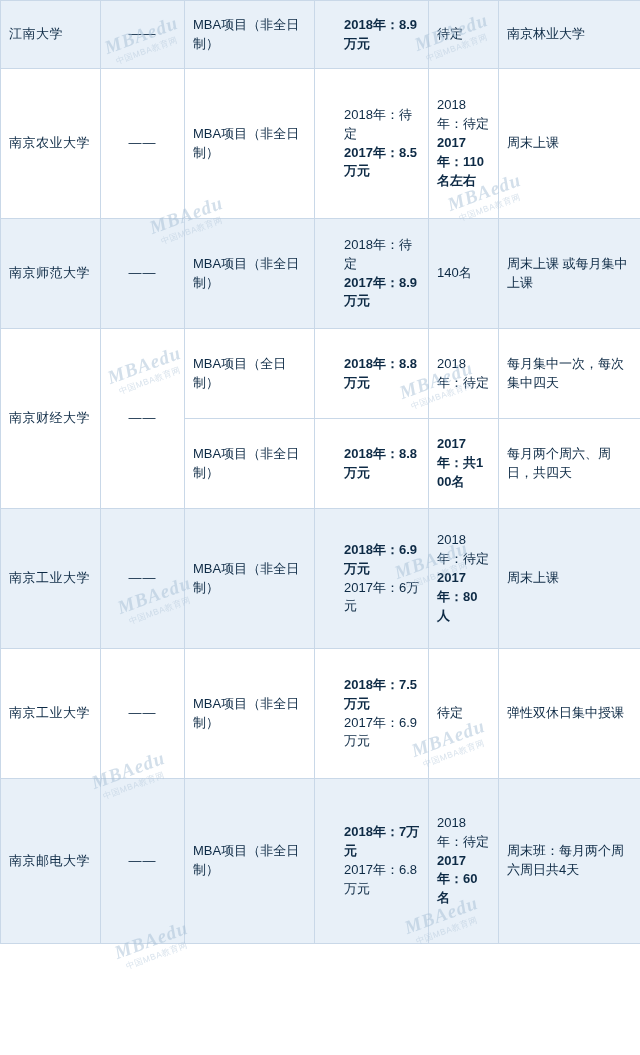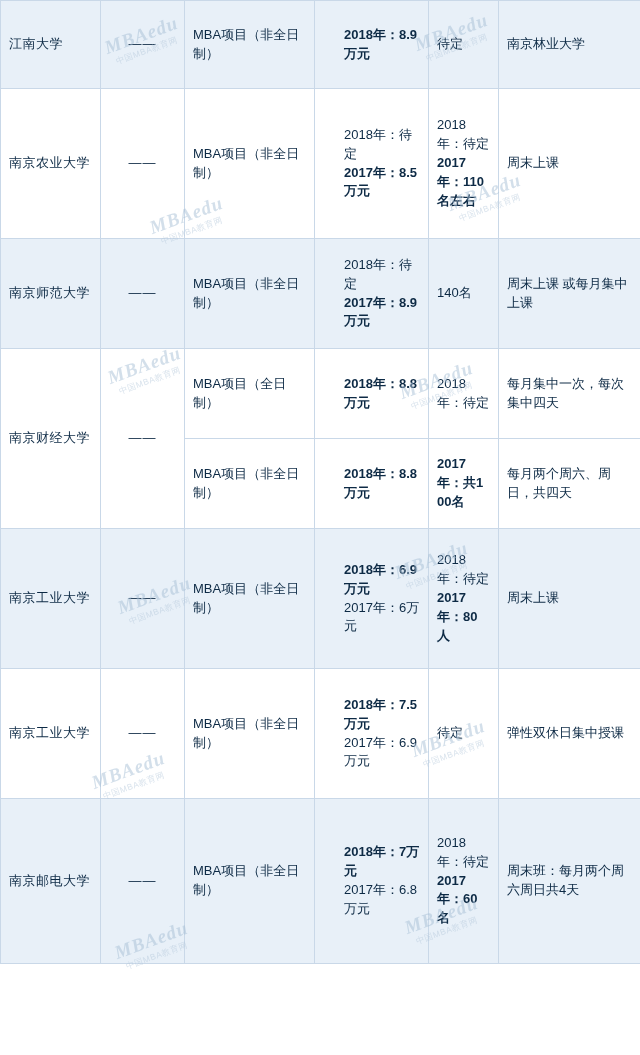--- a/index.html
+++ b/index.html
@@ -116,21 +116,21 @@
   <table class="mba-table">
     <colgroup>
       <col class="c-school">
         <col class="c-dash">
         <col class="c-prog">
       <col class="c-fee">
         <col class="c-quota">
         <col class="c-sched">
     </colgroup>
     <tbody id="tbody">
-        <tr class="band-blue" style="height: 88px;">
+        <tr class="band-blue" style="height: 68px;">
           <td class="school" rowspan="1">江南大学</td>
           <td class="dash" rowspan="1">——</td>
           <td class="prog">MBA项目（非全日制）</td>
           <td class="fee rowlines">
             <span class="line bold">2018年：8.9万元</span>
           </td>
           <td class="quota rowlines">
             <span class="line">待定</span>
           </td>
           <td class="sched">南京林业大学</td>

